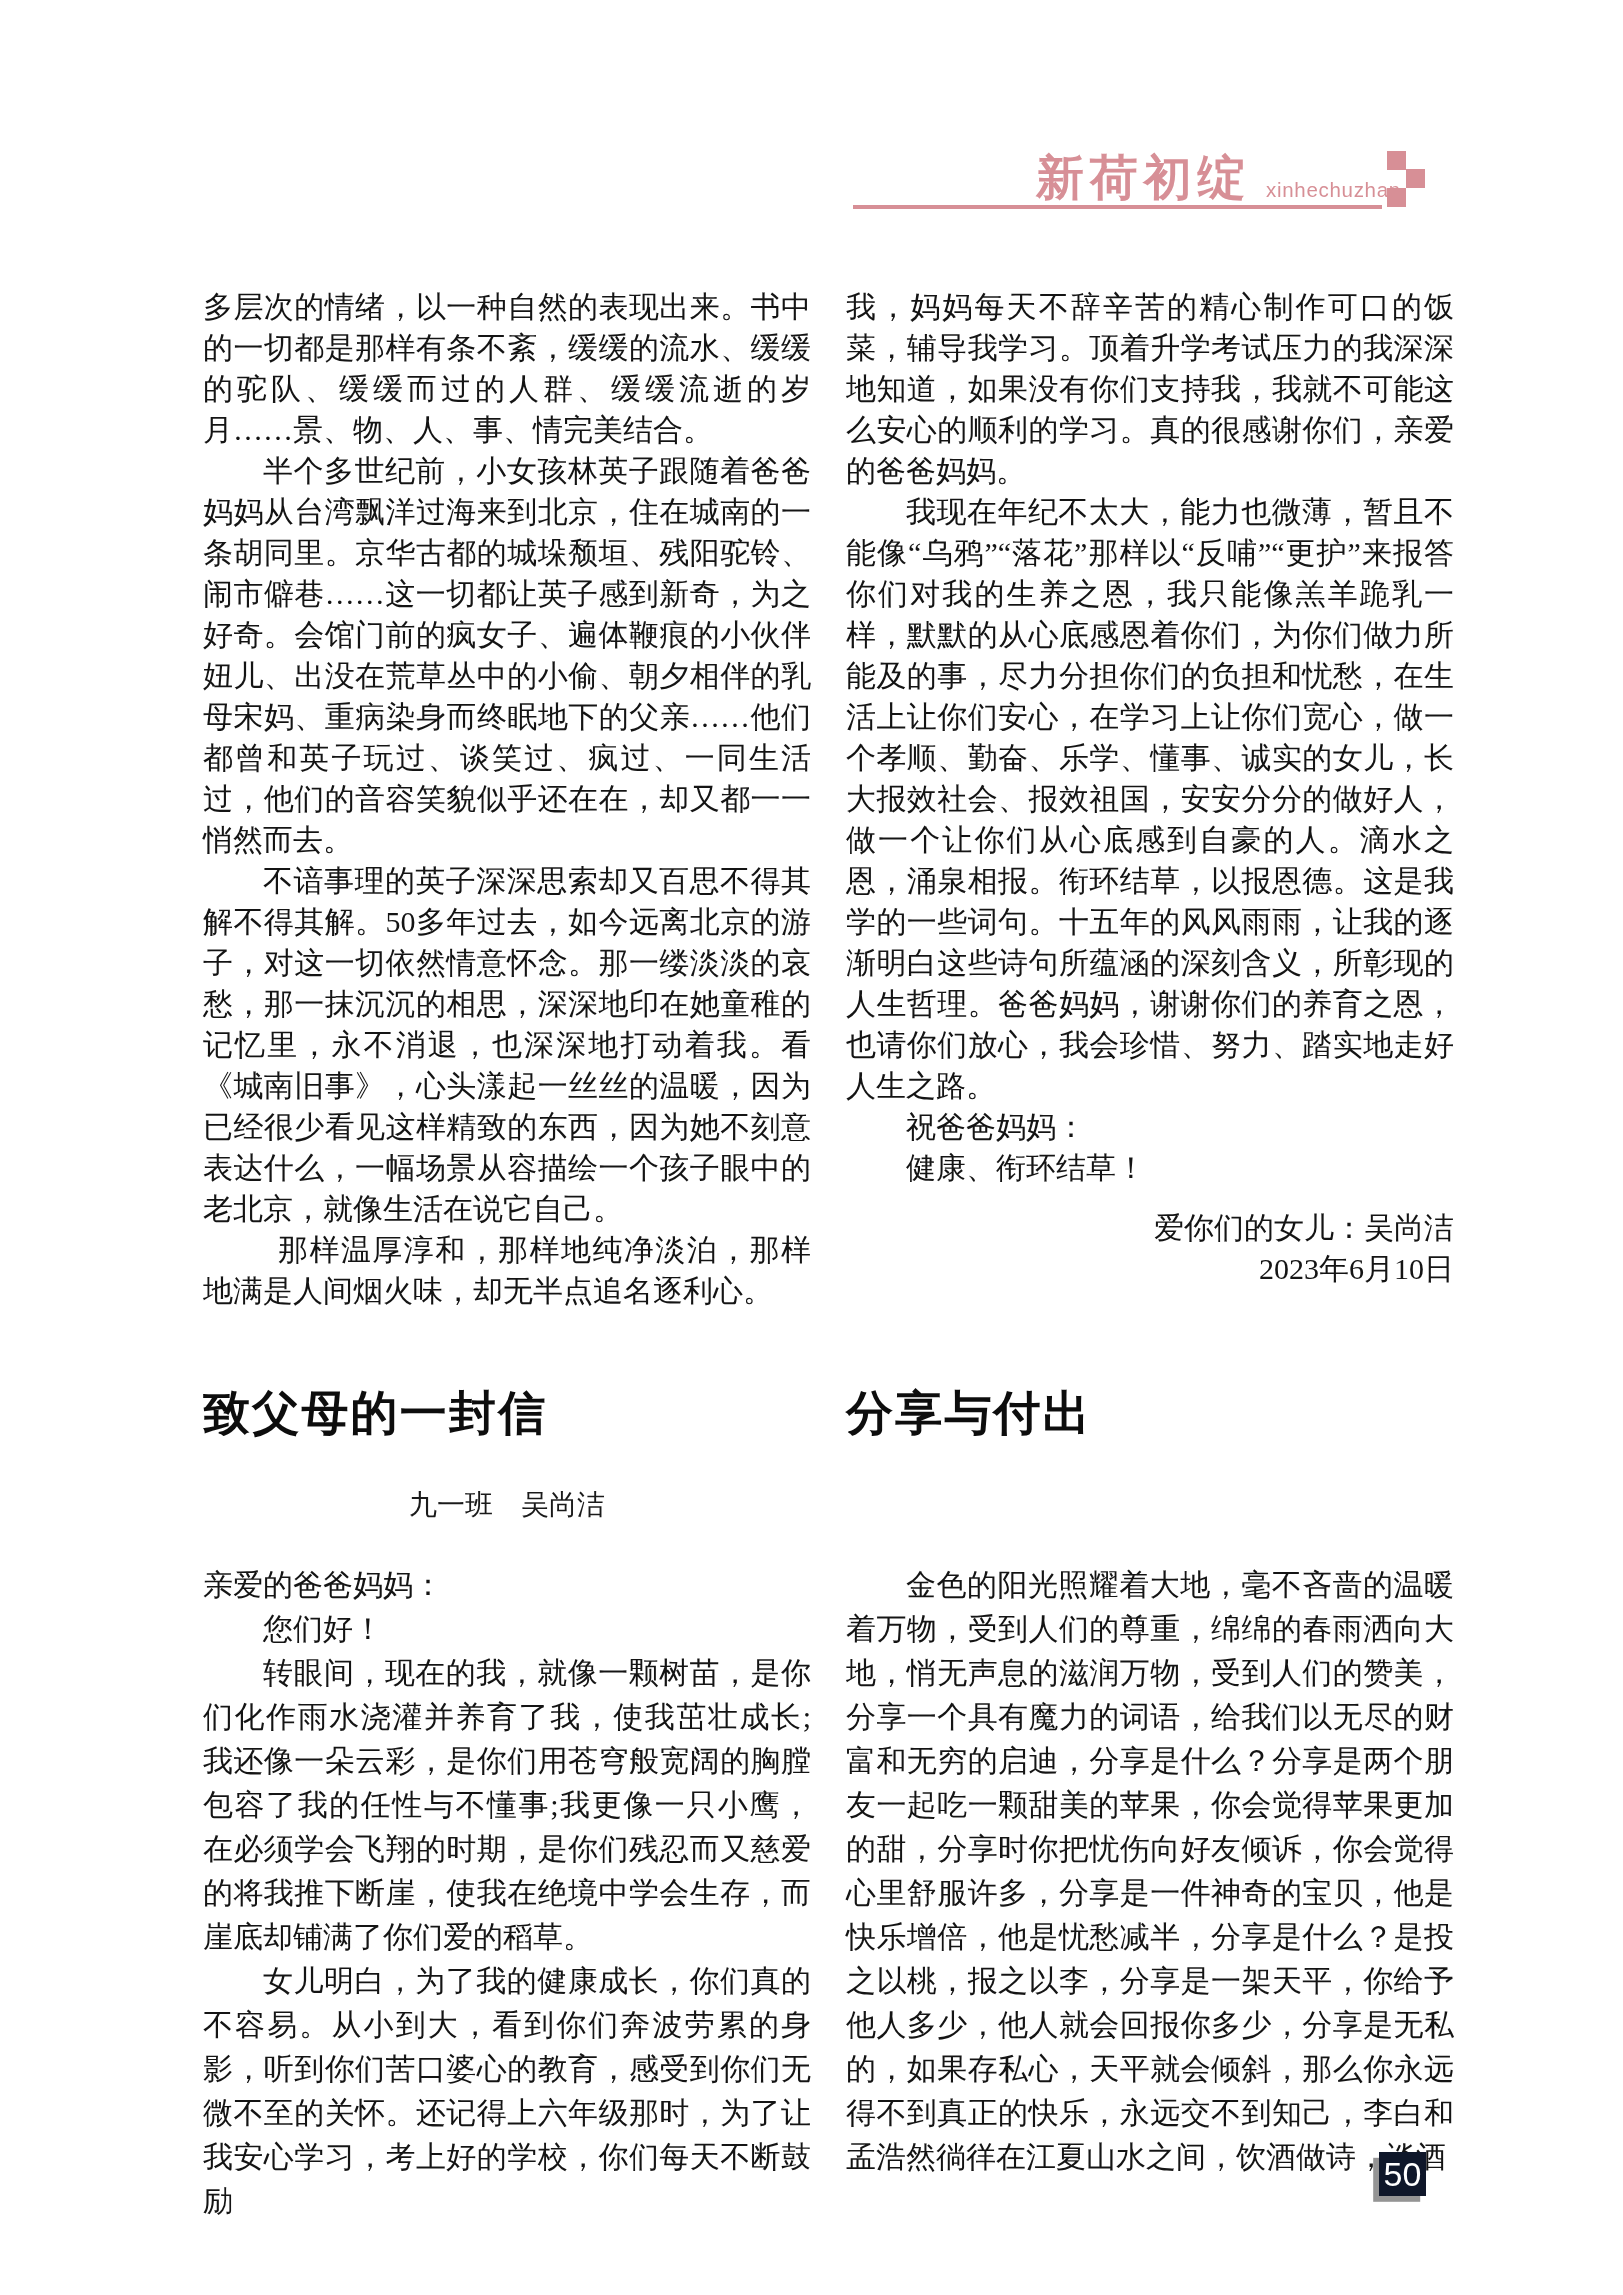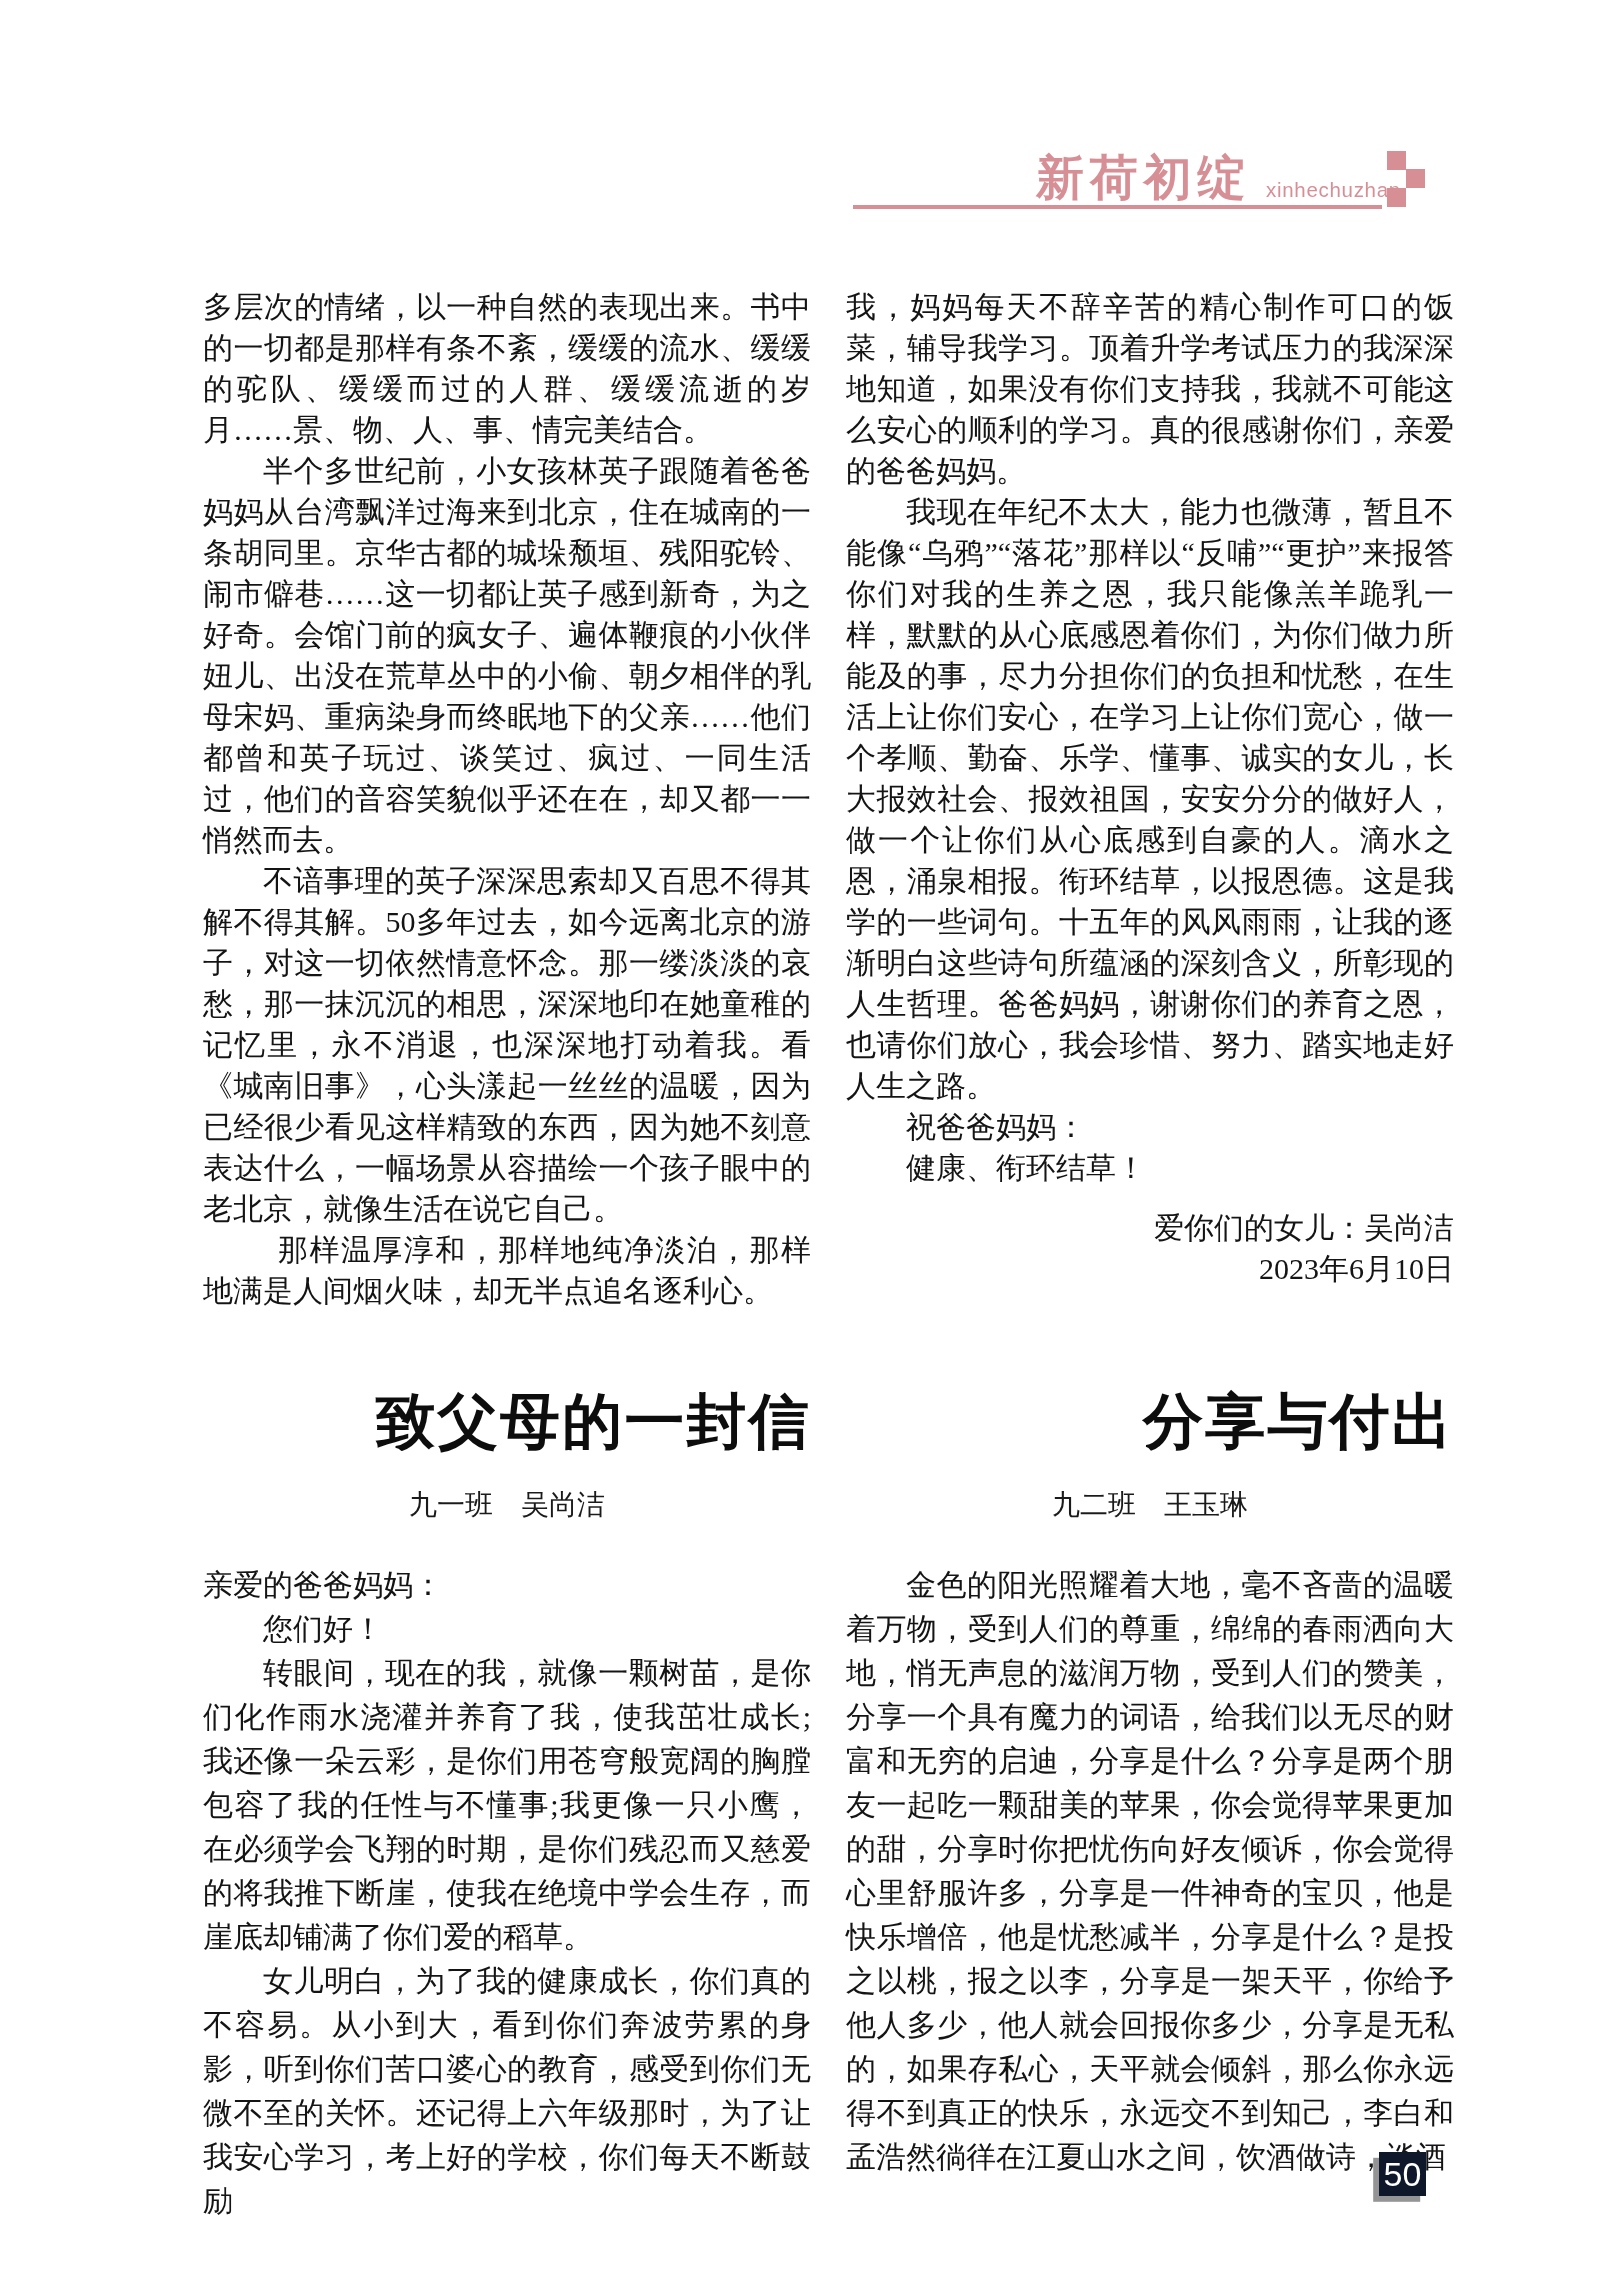--- a/index.html
+++ b/index.html
@@ -65,22 +65,22 @@
   .indent   { text-indent: 2em; }
   .indent-w { text-indent: 2.5em; }
 
   .sig  { text-align: right; padding-right: 8.8px; margin-top: 19px !important; }
   .date { text-align: right; padding-right: 61px; }
 
   
   .art-title {
     position: absolute;
     width: 608px;
-    text-align: right;
-    font-size: 60px;
+    text-align: left;
+    font-size: 47px;
     font-weight: 700;
     letter-spacing: 2.2px;
     color: #0d0d0d;
   }
   .t-left  { left: 203px;  top: 1382px; }
   .t-right { left: 846px; top: 1382px; }
   .art-byline {
     position: absolute;
     width: 608px;
     text-align: center;
@@ -128,21 +128,20 @@
     <p class="indent">我现在年纪不太大，能力也微薄，暂且不能像“乌鸦”“落花”那样以“反哺”“更护”来报答你们对我的生养之恩，我只能像羔羊跪乳一样，默默的从心底感恩着你们，为你们做力所能及的事，尽力分担你们的负担和忧愁，在生活上让你们安心，在学习上让你们宽心，做一个孝顺、勤奋、乐学、懂事、诚实的女儿，长大报效社会、报效祖国，安安分分的做好人，做一个让你们从心底感到自豪的人。滴水之恩，涌泉相报。衔环结草，以报恩德。这是我学的一些词句。十五年的风风雨雨，让我的逐渐明白这些诗句所蕴涵的深刻含义，所彰现的人生哲理。爸爸妈妈，谢谢你们的养育之恩，也请你们放心，我会珍惜、努力、踏实地走好人生之路。</p>
     <p class="indent">祝爸爸妈妈：</p>
     <p class="indent">健康、衔环结草！</p>
     <p class="sig">爱你们的女儿：吴尚洁</p>
     <p class="date">2023年6月10日</p>
   </div>
 
   <div class="art-title t-left">致父母的一封信</div>
   <div class="art-byline b-left">九一班　吴尚洁</div>
   <div class="art-title t-right">分享与付出</div>
-  <div class="art-byline b-right">九二班　王玉琳</div>
 
   <div class="col col-bottom col-bl">
     <p>亲爱的爸爸妈妈：</p>
     <p class="indent">您们好！</p>
     <p class="indent">转眼间，现在的我，就像一颗树苗，是你们化作雨水浇灌并养育了我，使我茁壮成长;我还像一朵云彩，是你们用苍穹般宽阔的胸膛包容了我的任性与不懂事;我更像一只小鹰，在必须学会飞翔的时期，是你们残忍而又慈爱的将我推下断崖，使我在绝境中学会生存，而崖底却铺满了你们爱的稻草。</p>
     <p class="indent">女儿明白，为了我的健康成长，你们真的不容易。从小到大，看到你们奔波劳累的身影，听到你们苦口婆心的教育，感受到你们无微不至的关怀。还记得上六年级那时，为了让我安心学习，考上好的学校，你们每天不断鼓励</p>
   </div>
 
   <div class="col col-bottom col-br">
     <p class="indent">金色的阳光照耀着大地，毫不吝啬的温暖着万物，受到人们的尊重，绵绵的春雨洒向大地，悄无声息的滋润万物，受到人们的赞美，分享一个具有魔力的词语，给我们以无尽的财富和无穷的启迪，分享是什么？分享是两个朋友一起吃一颗甜美的苹果，你会觉得苹果更加的甜，分享时你把忧伤向好友倾诉，你会觉得心里舒服许多，分享是一件神奇的宝贝，他是快乐增倍，他是忧愁减半，分享是什么？是投之以桃，报之以李，分享是一架天平，你给予他人多少，他人就会回报你多少，分享是无私的，如果存私心，天平就会倾斜，那么你永远得不到真正的快乐，永远交不到知己，李白和孟浩然徜徉在江夏山水之间，饮酒做诗，谈酒</p>

